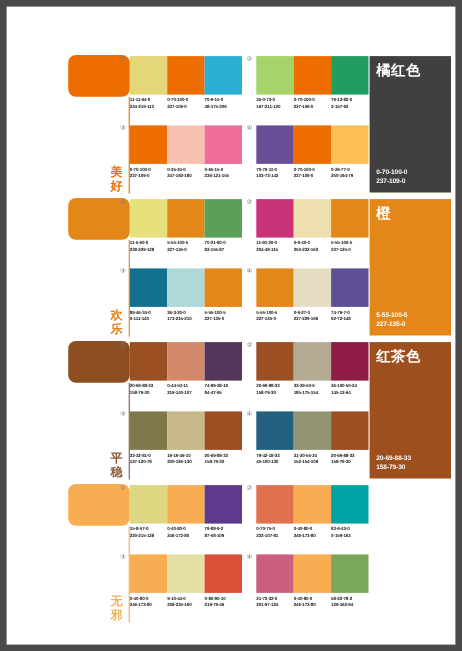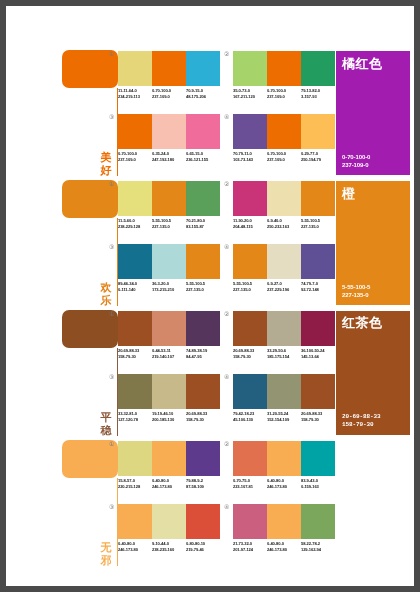--- a/index.html
+++ b/index.html
@@ -238,21 +238,21 @@
           <div class="code">
             <div>0-70-100-0</div>
             <div>237-109-0</div>
           </div>
           <div class="code">
             <div>0-29-77-0</div>
             <div>250-194-79</div>
           </div>
         </div>
       </div>
-      <div class="name-block" style="background: #a21caf;">
+      <div class="name-block" style="background: #404040;">
         <div class="name-title">橘红色</div>
         <div class="name-codes">
           <div>0-70-100-0</div>
           <div>237-109-0</div>
         </div>
       </div>
     </div>
     <div class="row" style="top: 172px;">
       <div class="mood-col">
         <div class="main-swatch" style="background: rgb(227, 135, 24);"></div>
@@ -448,21 +448,21 @@
           <div class="code">
             <div>31-20-55-24</div>
             <div>152-154-109</div>
           </div>
           <div class="code">
             <div>20-69-88-33</div>
             <div>158-79-30</div>
           </div>
         </div>
       </div>
-      <div class="name-block" style="background: rgb(157, 79, 30); font-family: Liberation Mono, monospace;">
+      <div class="name-block" style="background: rgb(157, 79, 30);">
         <div class="name-title">红茶色</div>
         <div class="name-codes">
           <div>20-69-88-33</div>
           <div>158-79-30</div>
         </div>
       </div>
     </div>
     <div class="row" style="top: 432px;">
       <div class="mood-col">
         <div class="main-swatch" style="background: rgb(248, 173, 83);"></div>

